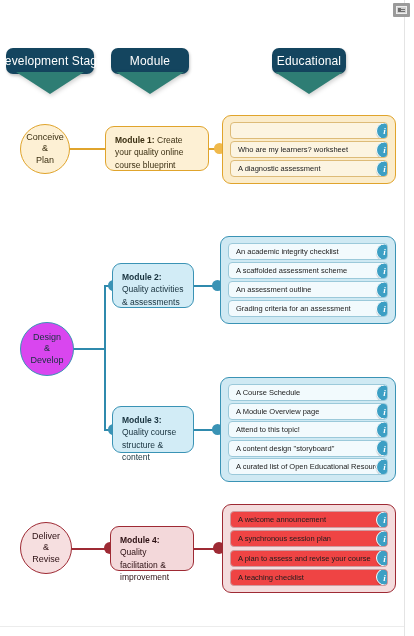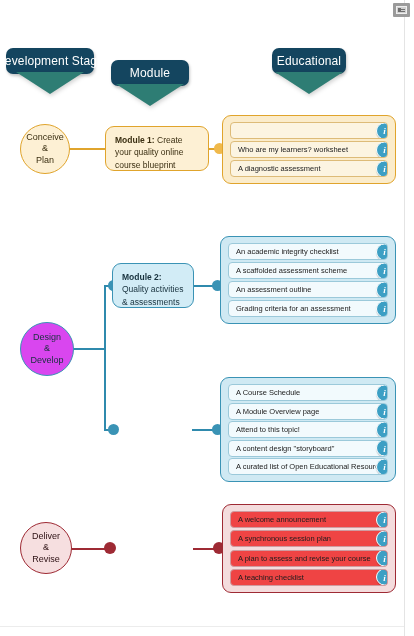--- a/index.html
+++ b/index.html
@@ -224,21 +224,21 @@
     <div class="glyph"></div>
   </div>
 
   <div class="banner" style="left:6px; top:48px; width:88px;">
     <div class="plate">
       <span>Development Stage</span>
     </div>
     <div class="tail"></div>
   </div>
 
-  <div class="banner" style="left:111px; top:48px; width:78px;margin-top:12px;">
+  <div class="banner" style="left:111px; top:48px; width:78px;">
     <div class="plate">
       <span>Module</span>
     </div>
     <div class="tail"></div>
   </div>
 
   <div class="banner" style="left:272px; top:48px; width:74px;">
     <div class="plate">
       <span>Educational</span>
     </div>
@@ -298,20 +298,23 @@
       <div>Design</div>
       <div>&amp;</div>
       <div>Develop</div>
     </div>
   </div>
 
   <div class="module-box t-teal-box" style="left:112px; top:263px; width:82px; height:45px;">
     <span class="mlabel">Module 2:</span><span> Quality activities &amp; assessments</span>
   </div>
 
+  <div class="module-box t-teal-box" style="left:112px; top:406px; width:82px; height:47px;">
+    <span class="mlabel">Module 3:</span><span> Quality course structure &amp; content</span>
+  </div>
 
   <div class="panel t-teal-panel" style="left:220px; top:236px; width:176px; height:88px;">
     <div class="activity t-teal-item">
       <span>An academic integrity checklist</span>
       <span class="info-icon">i</span>
     </div>
     <div class="activity t-teal-item">
       <span>A scaffolded assessment scheme</span>
       <span class="info-icon">i</span>
     </div>
@@ -354,20 +357,23 @@
   <div class="dot t-red-dot" style="left:213px; top:542px; width:12px; height:12px;"></div>
 
   <div class="stage-circle t-red-circle" style="left:20px; top:522px; width:52px; height:52px;">
     <div>
       <div>Deliver</div>
       <div>&amp;</div>
       <div>Revise</div>
     </div>
   </div>
 
+  <div class="module-box t-red-box" style="left:110px; top:526px; width:84px; height:45px;">
+    <span class="mlabel">Module 4:</span><span> Quality facilitation &amp; improvement</span>
+  </div>
 
   <div class="panel t-red-panel" style="left:222px; top:504px; width:174px; height:89px;">
     <div class="activity t-red-item">
       <span>A welcome announcement</span>
       <span class="info-icon">i</span>
     </div>
     <div class="activity t-red-item">
       <span>A synchronous session plan</span>
       <span class="info-icon">i</span>
     </div>

